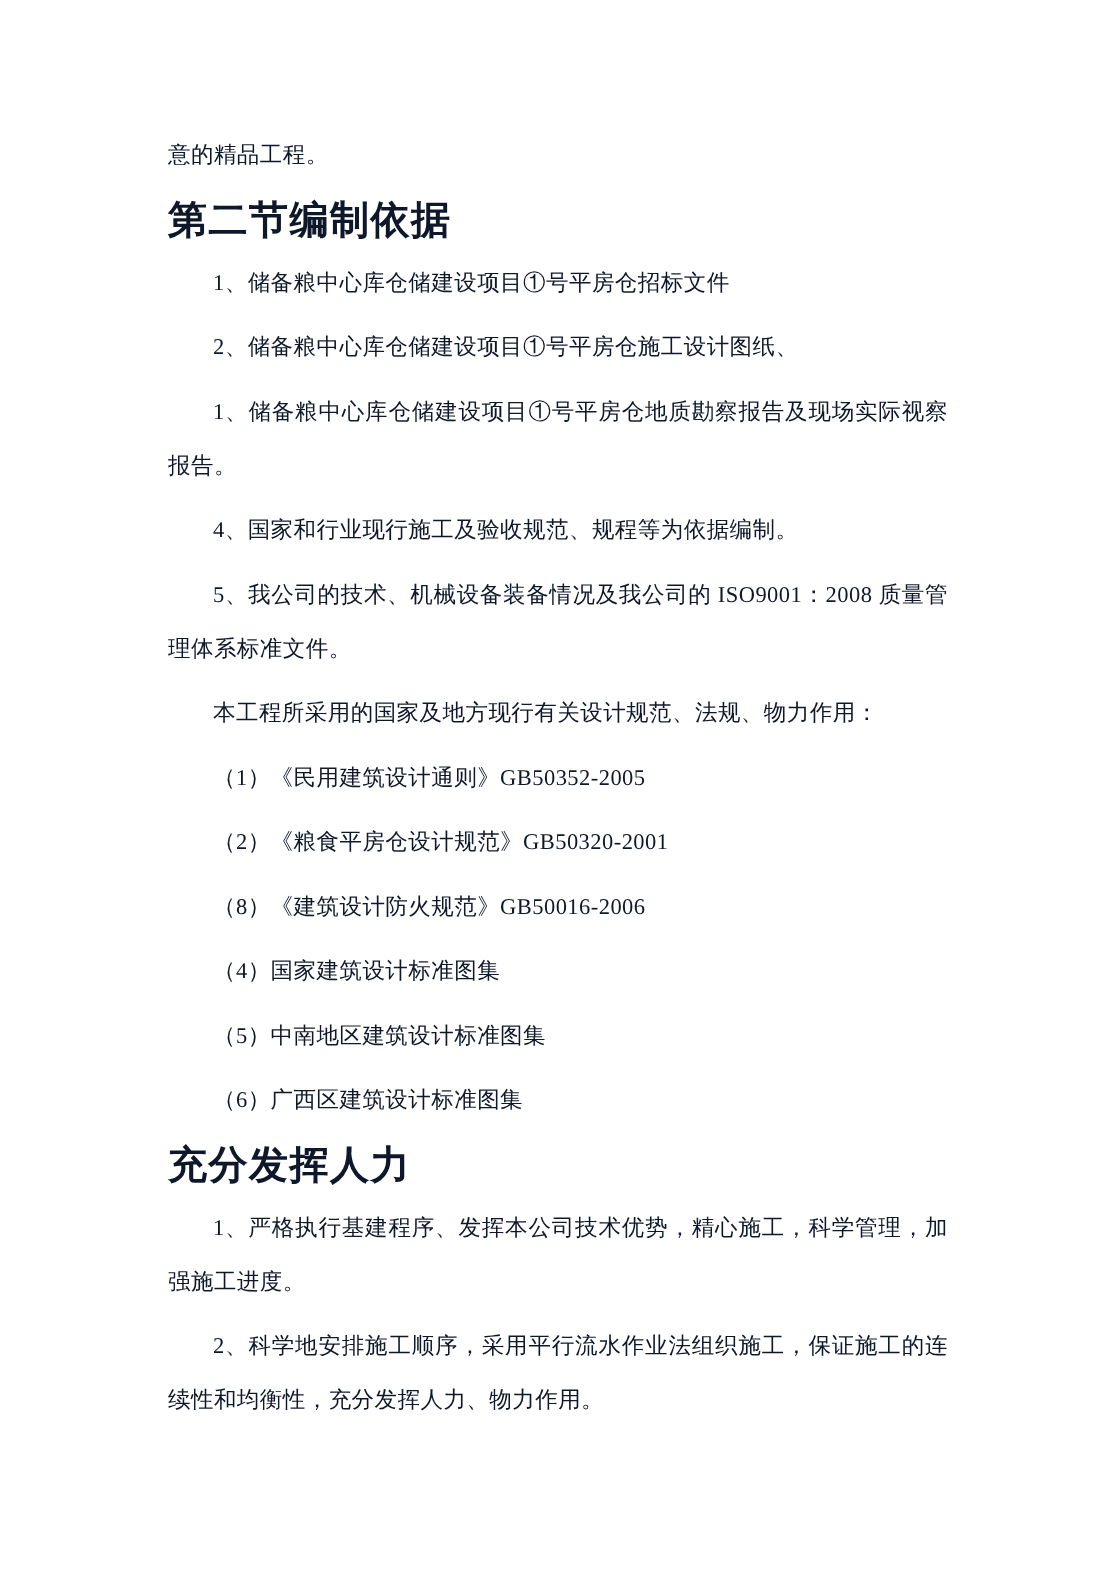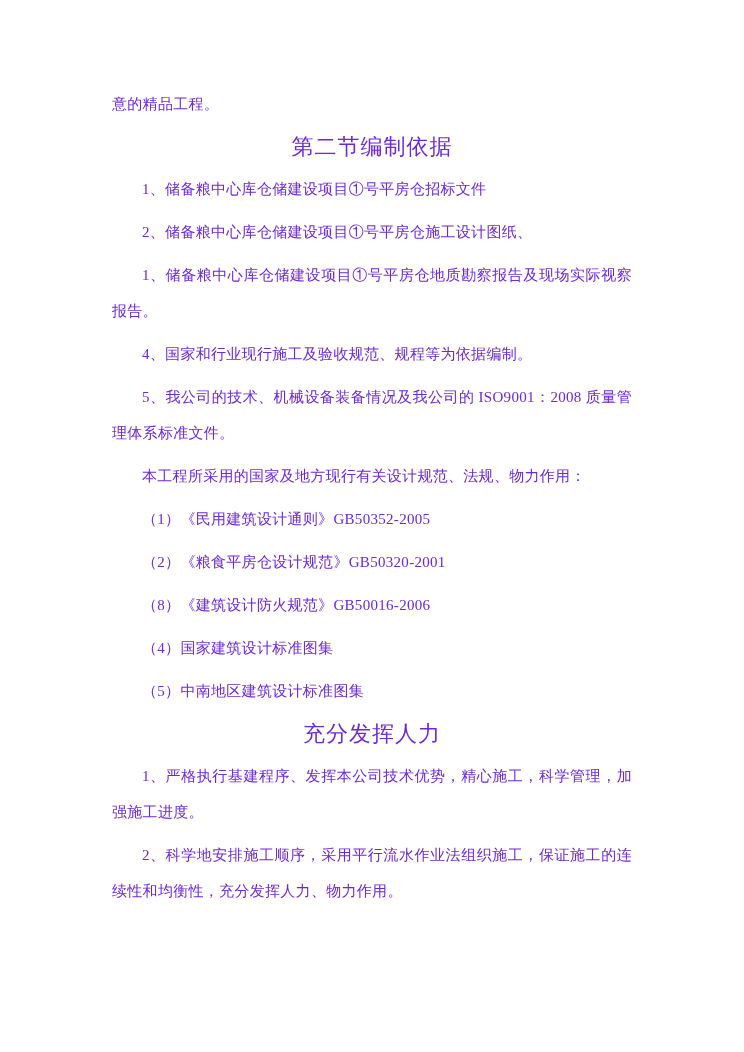--- a/index.html
+++ b/index.html
@@ -8,41 +8,41 @@
     background: #ffffff;
   }
   .page {
     position: relative;
     width: 744px;
     height: 1052px;
     margin: 0 auto;
     box-sizing: border-box;
     padding: 86px 112px 40px 112px;
     background: #ffffff;
-    color: #6d28d9;
+    color: #0f172a;
     font-family: "Liberation Serif", "DejaVu Serif", serif;
     font-size: 15px;
     overflow: hidden;
   }
   .para {
     margin: 0 0 7px 0;
     line-height: 36px;
     text-indent: 2em;
     text-align: justify;
     letter-spacing: 0.3px;
   }
   .para.continuation {
     text-indent: 0;
   }
   .section-heading {
     margin: 6px 0 6px 0;
     line-height: 36px;
-    font-size: 22px;
-    font-weight: normal;
-    text-align: center;
+    font-size: 26px;
+    font-weight: bold;
+    text-align: left;
     letter-spacing: 1px;
     font-family: "Liberation Serif", "DejaVu Serif", serif;
   }
 </style>
 </head>
 <body>
 
 <div class="page">
 
   <p class="para continuation">意的精品工程。</p>
@@ -53,19 +53,20 @@
   <p class="para">2、储备粮中心库仓储建设项目①号平房仓施工设计图纸、</p>
   <p class="para">1、储备粮中心库仓储建设项目①号平房仓地质勘察报告及现场实际视察报告。</p>
   <p class="para">4、国家和行业现行施工及验收规范、规程等为依据编制。</p>
   <p class="para">5、我公司的技术、机械设备装备情况及我公司的 ISO9001：2008 质量管理体系标准文件。</p>
   <p class="para">本工程所采用的国家及地方现行有关设计规范、法规、物力作用：</p>
   <p class="para">（1）《民用建筑设计通则》GB50352-2005</p>
   <p class="para">（2）《粮食平房仓设计规范》GB50320-2001</p>
   <p class="para">（8）《建筑设计防火规范》GB50016-2006</p>
   <p class="para">（4）国家建筑设计标准图集</p>
   <p class="para">（5）中南地区建筑设计标准图集</p>
+  <p class="para">（6）广西区建筑设计标准图集</p>
 
   <h2 class="section-heading">充分发挥人力</h2>
 
   <p class="para">1、严格执行基建程序、发挥本公司技术优势，精心施工，科学管理，加强施工进度。</p>
   <p class="para">2、科学地安排施工顺序，采用平行流水作业法组织施工，保证施工的连续性和均衡性，充分发挥人力、物力作用。</p>
 
 </div>
 
 </body></html>

